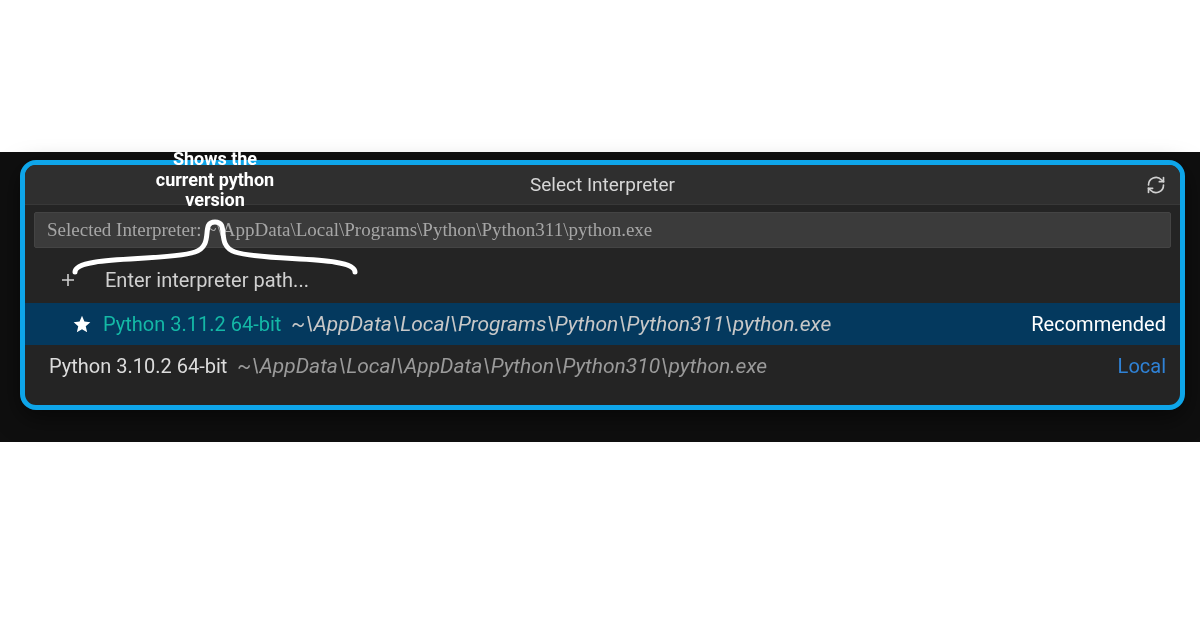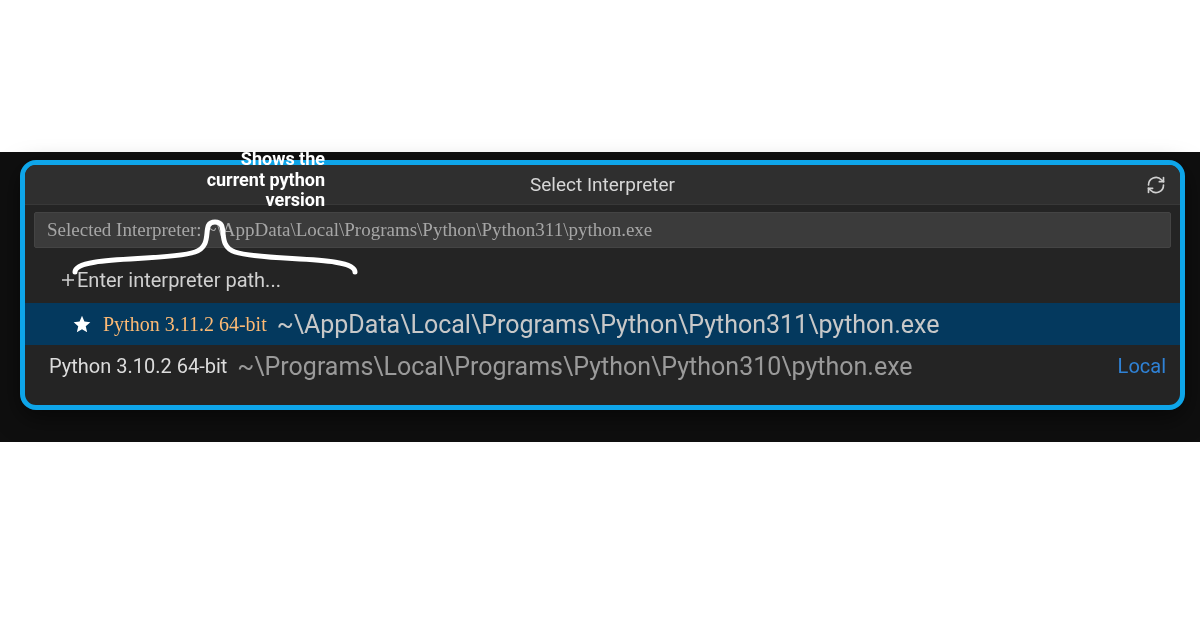--- a/index.html
+++ b/index.html
@@ -90,21 +90,21 @@
     height: 40px;
     padding: 0 14px 0 30px;
     cursor: pointer;
     position: relative;
   }
   
   .option.enter-path {
     color: #d0d0d0;
     font-size: 20px;
     font-weight: 400;
-    padding-left: 16px;
+    padding-left: 44px;
     justify-content: flex-start;
     height: 46px;
   }
   
   .plus-icon {
     position: absolute;
     left: 34px;
     top: 50%;
     transform: translateY(-50%);
     width: 18px;
@@ -136,33 +136,34 @@
     align-items: center;
     justify-content: center;
   }
   
   .interp-name {
     color: #dcdcdc;
     font-size: 20px;
     font-weight: 400;
     margin-right: 10px;
   }
-  .option.selected .interp-name { color: #fdba74; font-family: Liberation Serif, serif; }
+  .option.selected .interp-name { color: #14b8a6; }
   .interpreter.with-star .interp-name,
   .interpreter.with-star .interp-path { margin-left: 0; }
   .interpreter.with-star { padding-left: 78px; }
   
   .interp-path {
     color: #9a9a9a;
-    font-size: 25px;
+    font-size: 21px;
     font-weight: 400;
     flex: 1;
     white-space: nowrap;
     overflow: hidden;
     text-overflow: ellipsis;
+    font-style: italic;
   }
   .option.selected .interp-path { color: #c8c8c8; }
   
   .tag {
     font-size: 20px;
     font-weight: 400;
     margin-left: 12px;
   }
   .tag.recommended { color: #ffffff; }
   .tag.global { color: #2f82d6; }
@@ -171,21 +172,21 @@
   
   
   .annotation {
     position: absolute;
     top: 149px;
     left: 105px;
     width: 220px;
     color: #000000;
     font-weight: 700;
     font-size: 18px;
-    text-align: right;
+    text-align: center;
     line-height: 1.15;
     z-index: 50;
     pointer-events: none;
   }
   .annotation .txt {
     background: transparent;
     color: #ffffff;
     display: block;
   }
   .annotation .brace {
@@ -233,25 +234,26 @@
       </div>
 
       <div class="option interpreter with-star selected">
         <span class="star-icon">
           <svg width="20" height="20" viewBox="0 0 24 24" fill="#ffffff">
             <path d="M12 2l2.9 6.9L22 10l-5.5 4.8L18.2 22 12 18.3 5.8 22l1.7-7.2L2 10l7.1-1.1L12 2z"></path>
           </svg>
         </span>
         <span class="interp-name">Python 3.11.2 64-bit</span>
         <span class="interp-path">~\AppData\Local\Programs\Python\Python311\python.exe</span>
+        <span class="tag recommended">Recommended</span>
       </div>
 
       <div class="option interpreter">
         <span class="interp-name">Python 3.10.2 64-bit</span>
-        <span class="interp-path">~\Programs\Local\Programs\Python\Python310\python.exe</span>
+        <span class="interp-path">~\AppData\Local\AppData\Python\Python310\python.exe</span>
         <span class="tag global">Local</span>
       </div>
 
       <div class="footer-pad"></div>
     </div>
 
   </div>
 
   <div class="annotation">
     <span class="txt">Shows the</span>

